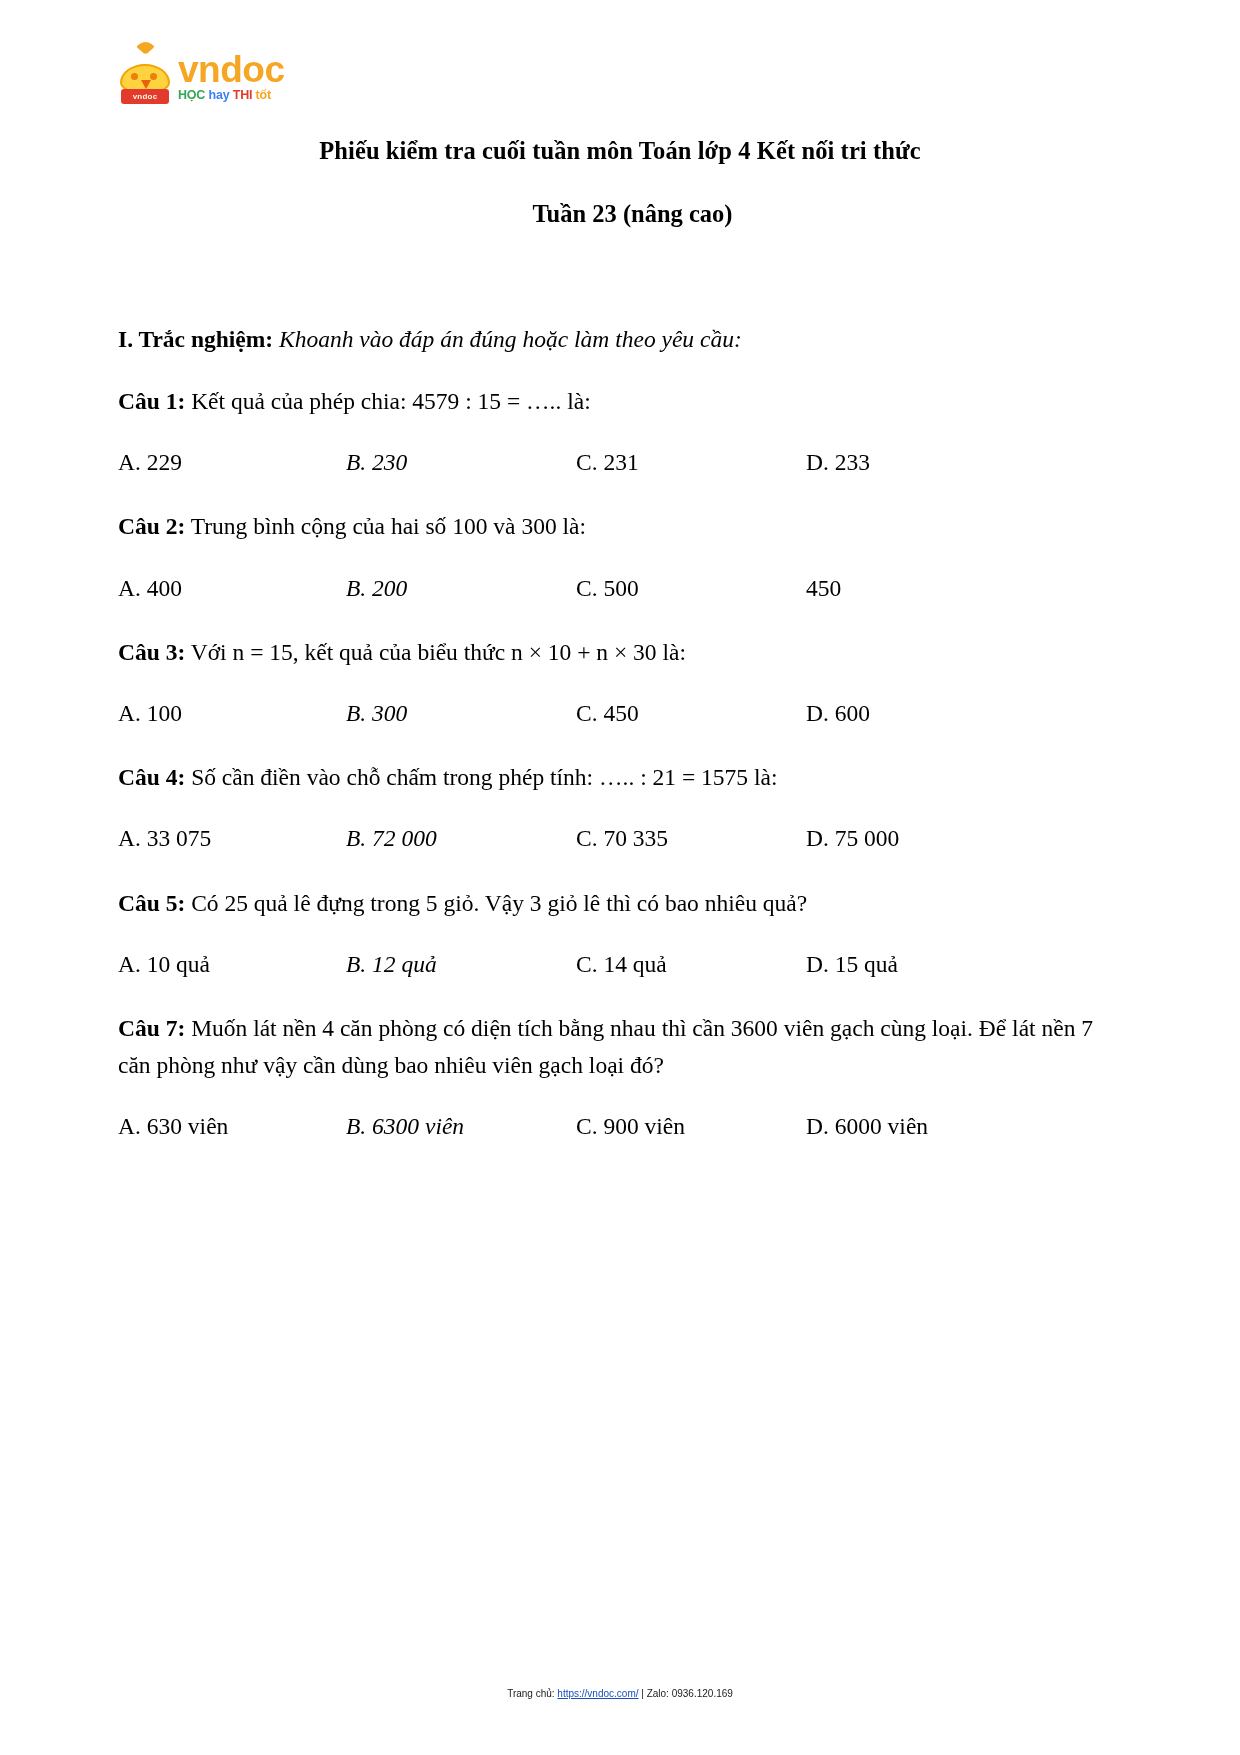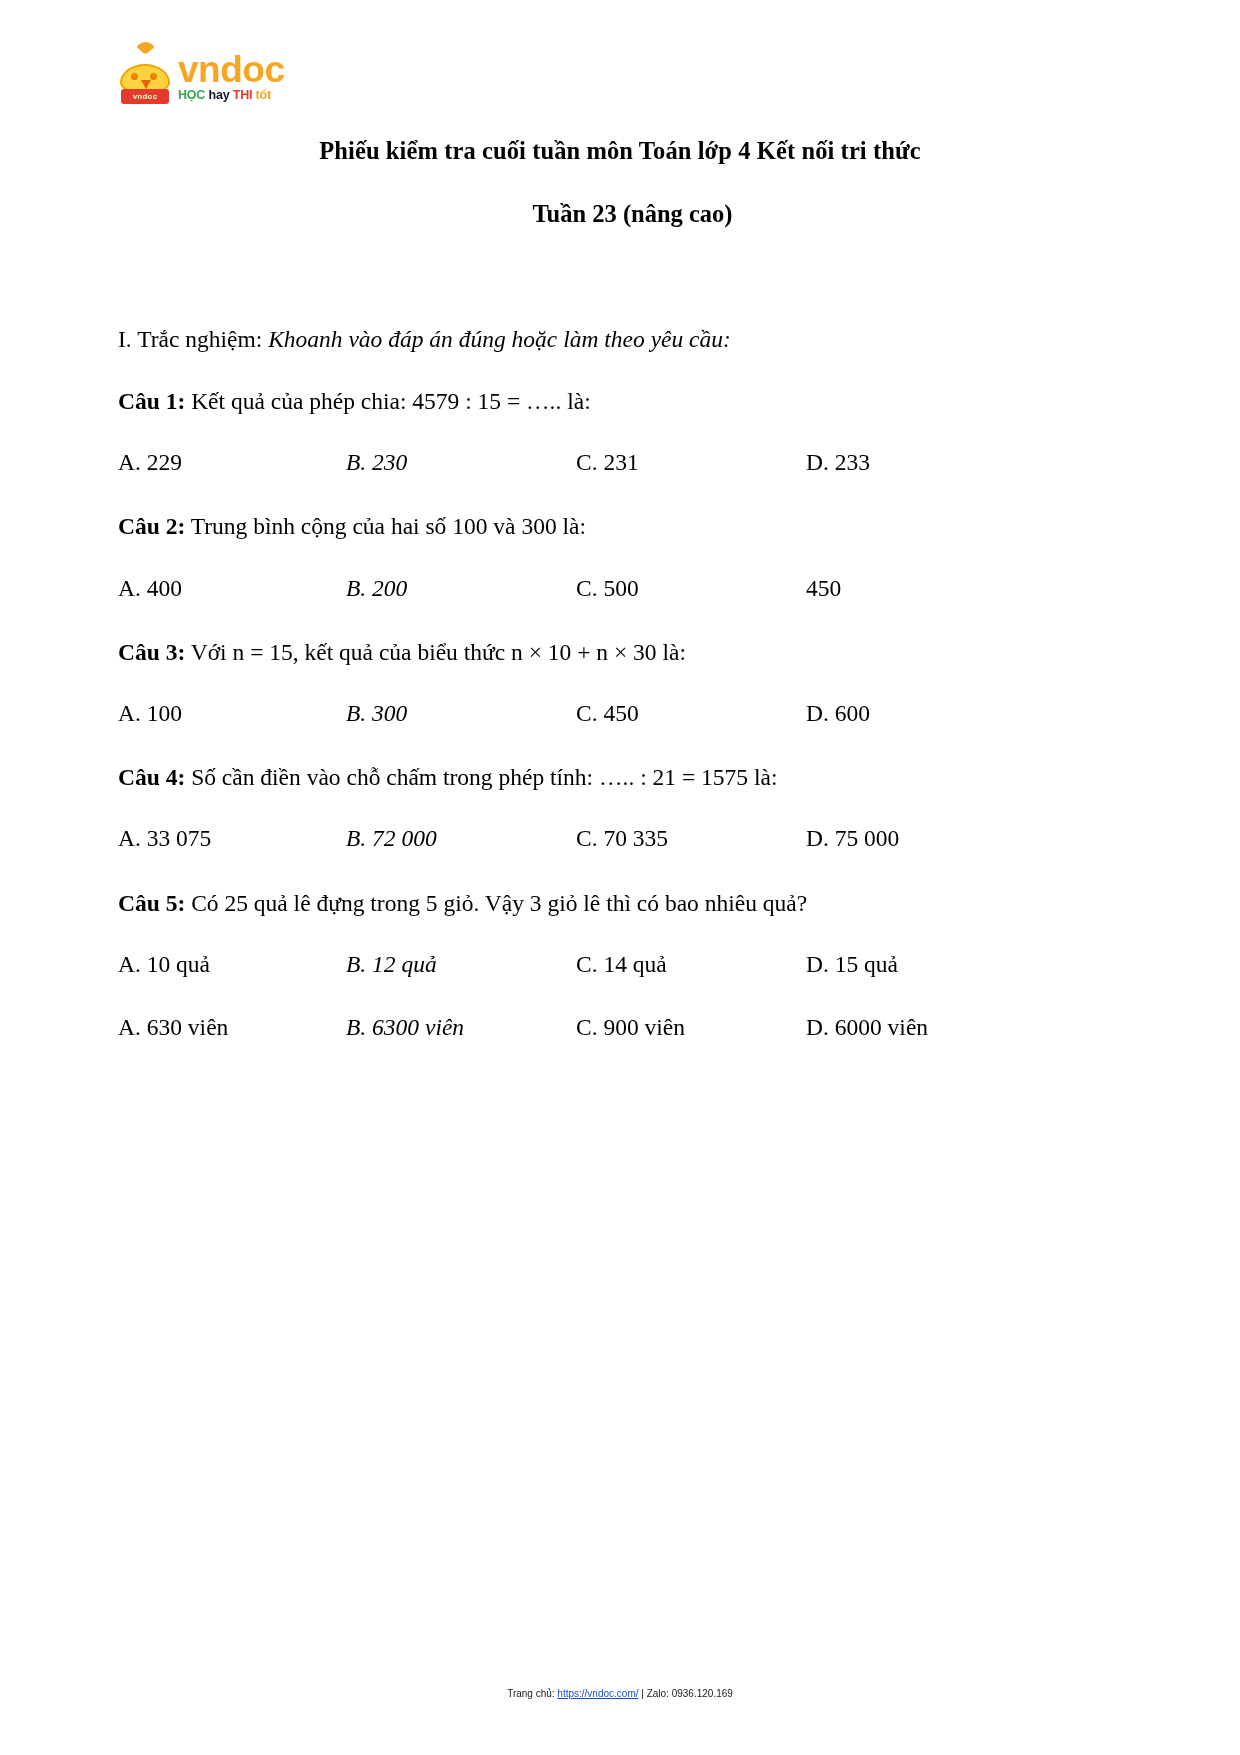--- a/index.html
+++ b/index.html
@@ -117,21 +117,21 @@
   }
   .logo-tag {
     font-family: "Liberation Sans", sans-serif;
     font-weight: bold;
     font-size: 12.5px;
     line-height: 15px;
     letter-spacing: -0.2px;
     white-space: nowrap;
   }
   .tag-hoc { color: #34a853; }
-  .tag-hay { color: #0f172a; }
+  .tag-hay { color: #3b82f6; }
   .tag-thi { color: #e23b2e; }
   .tag-tot { color: #f5a623; }
 
   
   .doc-title {
     position: absolute;
     left: 0; right: 0;
     top: 137px;
     text-align: center;
     font-size: 24.5px;
@@ -154,21 +154,21 @@
     left: 118px;
     top: 322px;
     width: 1004px;
   }
   .section-heading {
     font-size: 23.5px;
     margin-bottom: 27px;
     line-height: 1.45;
   }
   .section-heading .lead {
-    font-weight: normal;
+    font-weight: bold;
   }
   .section-heading .instruction {
     font-style: italic;
   }
   .question {
     margin-bottom: 0;
   }
   .q-text {
     font-size: 23.5px;
     line-height: 1.58;
@@ -290,20 +290,21 @@
       <div class="options">
         <div class="opt o1">A. 10 quả</div>
         <div class="opt o2">B. 12 quả</div>
         <div class="opt o3">C. 14 quả</div>
         <div class="opt o4">D. 15 quả</div>
       </div>
     </div>
 
 
     <div class="question">
+      <div class="q-text"><span class="q-label">Câu 7:</span><span> Muốn lát nền 4 căn phòng có diện tích bằng nhau thì cần 3600 viên gạch cùng loại. Để lát nền 7 căn phòng như vậy cần dùng bao nhiêu viên gạch loại đó?</span></div>
       <div class="options">
         <div class="opt o1">A. 630 viên</div>
         <div class="opt o2">B. 6300 viên</div>
         <div class="opt o3">C. 900 viên</div>
         <div class="opt o4">D. 6000 viên</div>
       </div>
     </div>
 
   </div>
 

